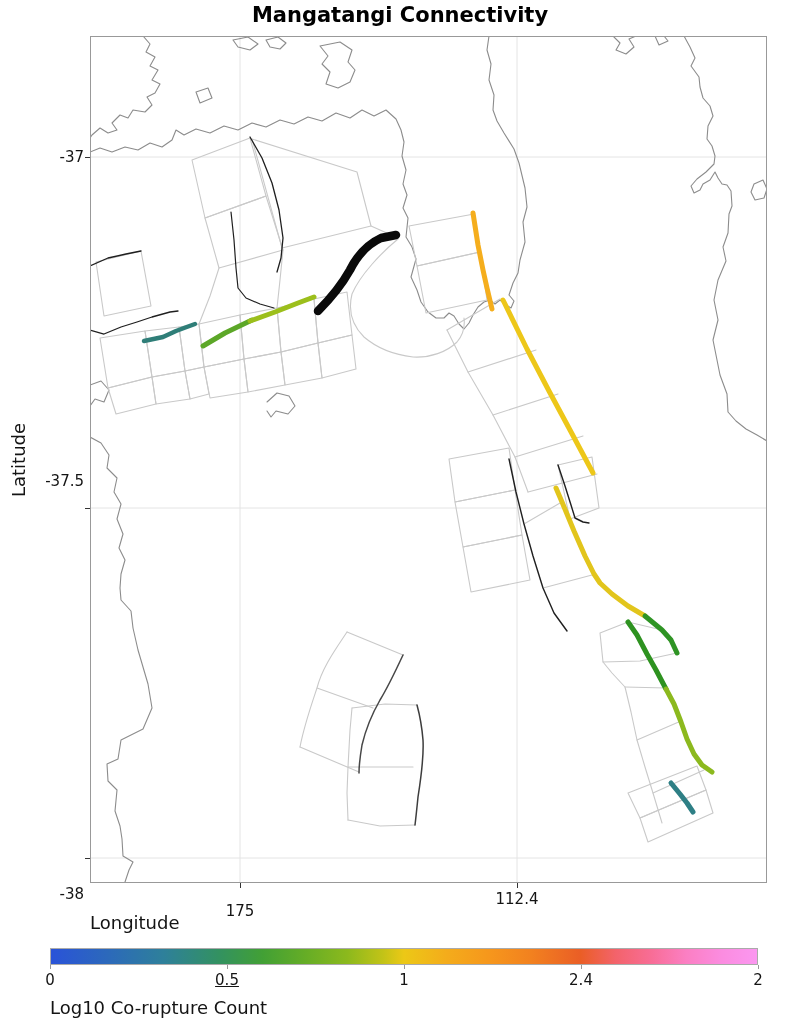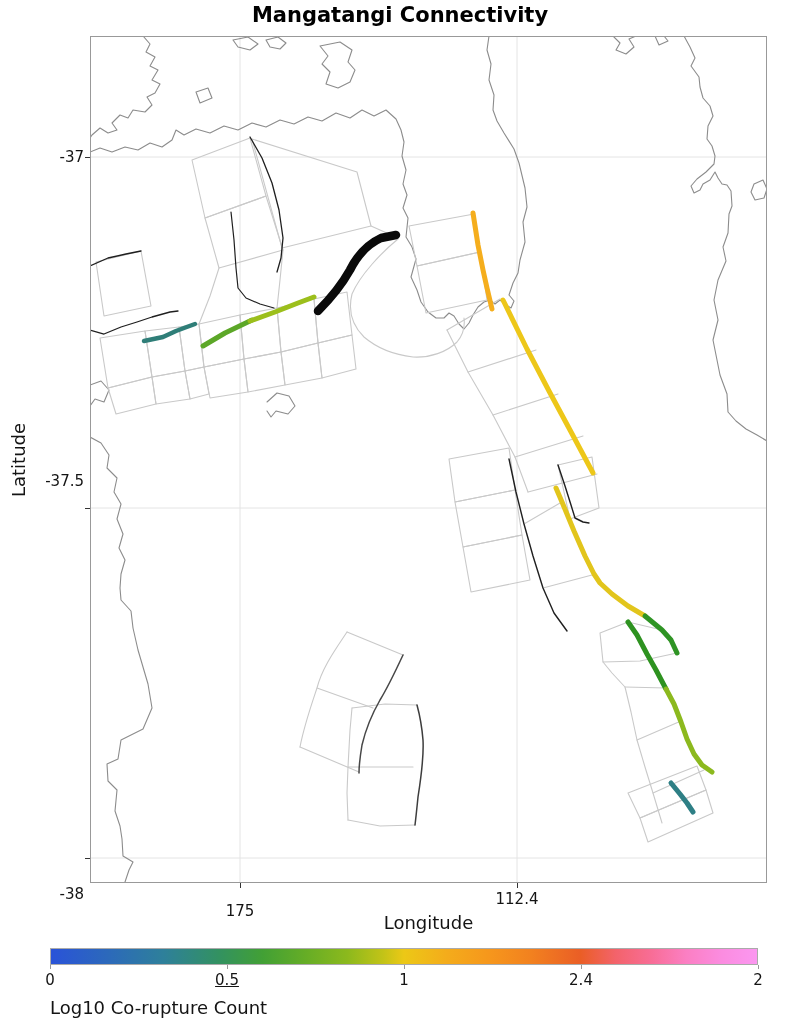--- a/index.html
+++ b/index.html
@@ -3,21 +3,21 @@
 <meta charset="utf-8">
 <style>
   html,body{margin:0;padding:0;background:#fff;}
   .figure{position:relative;width:800px;height:1029px;background:#ffffff;
     font-family:"DejaVu Sans","Liberation Sans",sans-serif;color:#141414;overflow:hidden;padding-left:11px;}
   .title{position:absolute;top:3px;left:0;width:800px;text-align:center;
     font-size:21px;font-weight:700;color:#000;}
   .map-svg{position:absolute;left:90px;top:36px;width:677px;height:847px;display:block;}
   .ylabel{position:absolute;left:18px;top:460px;transform:translate(-50%,-50%) rotate(-90deg);
     font-size:18px;white-space:nowrap;}
-  .xlabel{position:absolute;left:90px;top:912px;width:677px;text-align:center;font-size:18px;}
+  .xlabel{position:absolute;left:90px;top:912px;width:677px;text-align:left;font-size:18px;}
   .ytick{position:absolute;left:0;width:84px;text-align:right;font-size:15px;}
   .ytickmark{position:absolute;left:85px;width:5px;height:1px;background:#333;}
   .xtick{position:absolute;top:890px;transform:translateX(-50%);font-size:15px;}
   .xtickmark{position:absolute;top:883px;width:1px;height:5px;background:#333;}
   .colorbar{position:absolute;left:50px;top:948px;width:708px;height:17px;
     border:1px solid #aaa;box-sizing:border-box;}
   .cbtick{position:absolute;top:971px;transform:translateX(-50%);font-size:15px;}
   .cbtickmark{position:absolute;top:965px;width:1px;height:4px;background:#999;}
   .cblabel{position:absolute;left:50px;top:997px;width:708px;text-align:left;font-size:18px;}
 </style>

